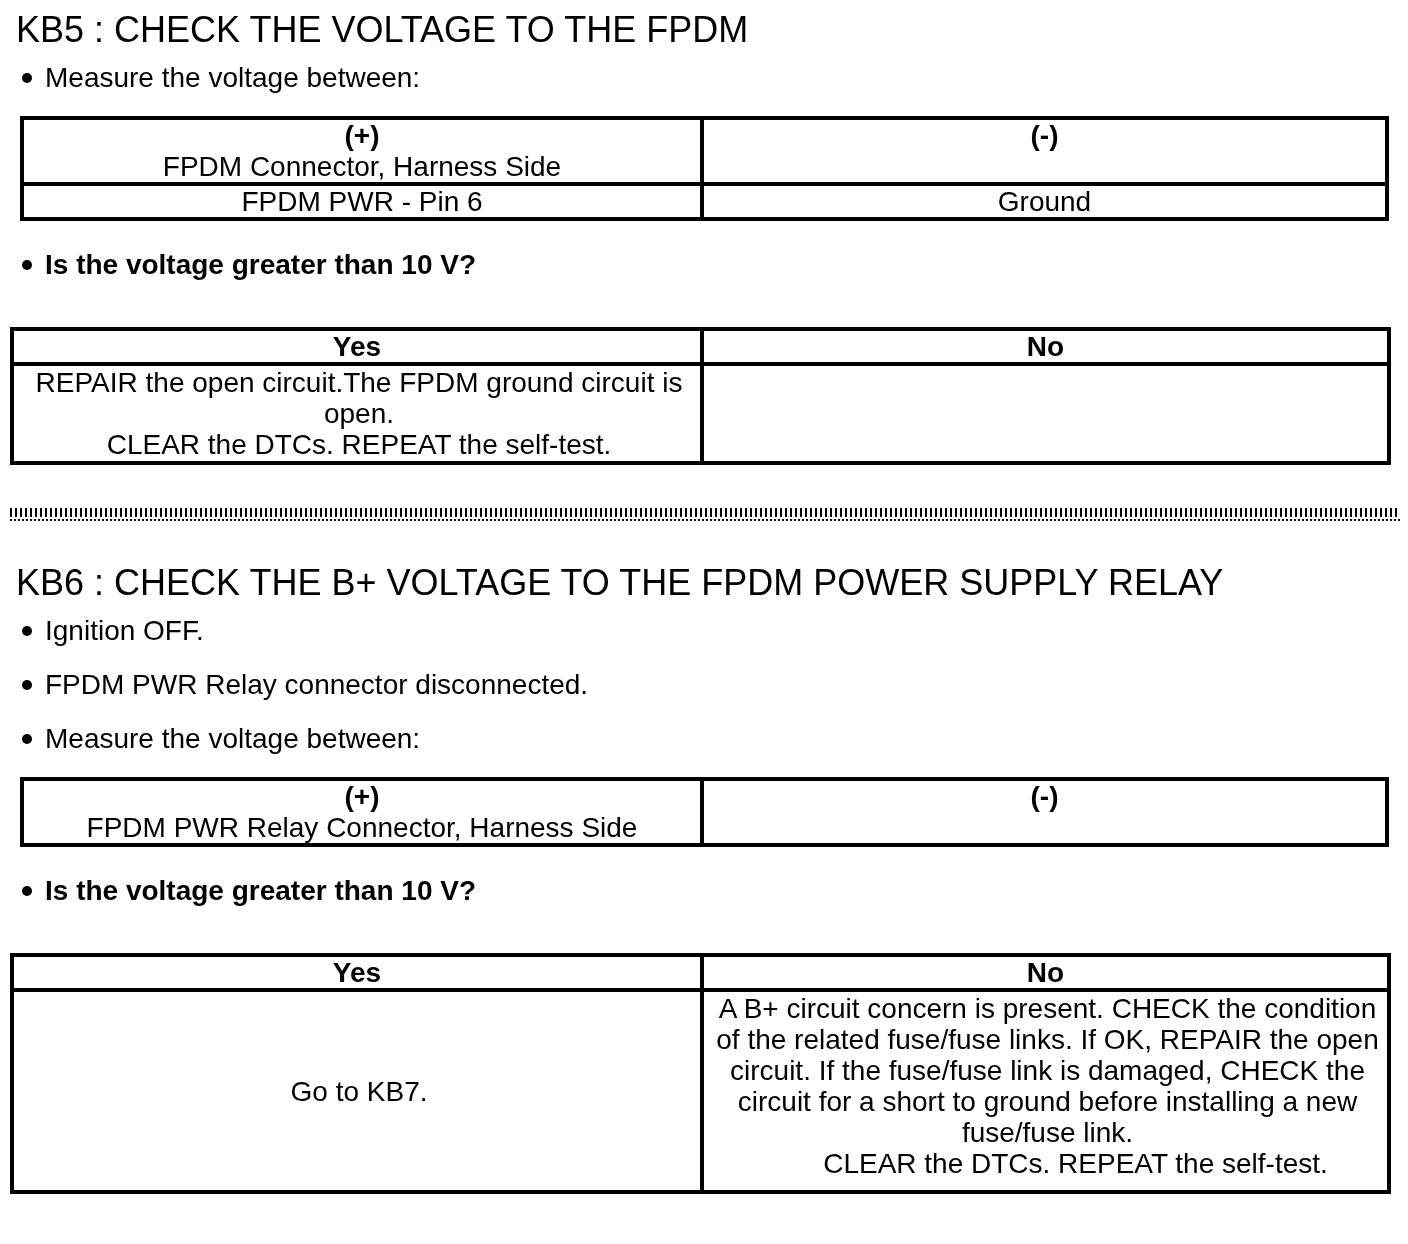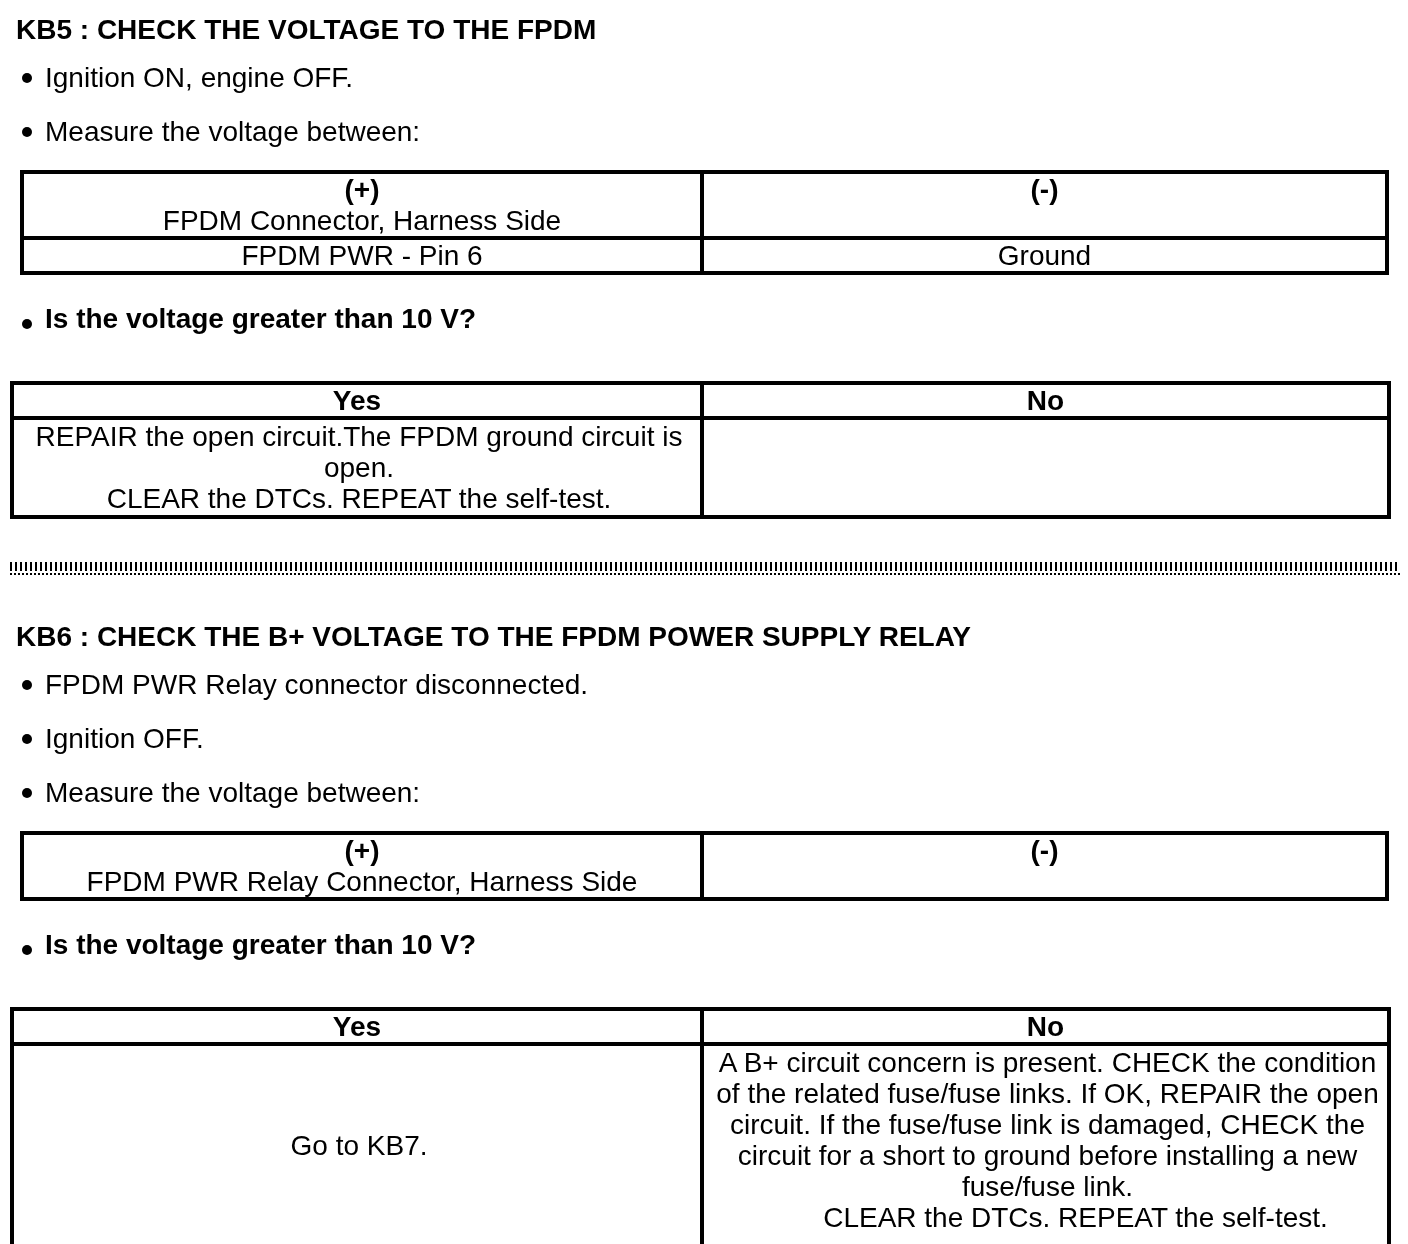--- a/index.html
+++ b/index.html
@@ -4,30 +4,30 @@
 <style>
   html,body { margin:0; padding:0; background:#ffffff; }
   body {
     width:1408px; height:1244px;
     font-family:"Liberation Sans", sans-serif;
     font-size:28px; line-height:31px; color:#000;
     overflow:hidden;
   }
   .section { margin:0; }
   h1.step-title {
-    font-size:28px; line-height:32px; font-weight:bold;
+    font-size:36px; line-height:32px; font-weight:normal;
     margin:14px 0 16px 16px;
   }
   ul.bullets { list-style:none; margin:0 0 0 22px; padding:0; }
   ul.bullets li { display:flex; margin:0 0 23px 0; }
   ul.bullets li .dot {
     flex:0 0 auto; width:10px; height:10px; border-radius:50%;
     background:#000; margin:11px 13px 0 0;
   }
-  ul.bullets.q li { font-weight:bold; margin-bottom:0;align-items:center; }
+  ul.bullets.q li { font-weight:bold; margin-bottom:0; }
 
   table { border-collapse:collapse; table-layout:fixed; }
   table.measure { margin:18px 0 28px 20px; width:1365px; }
   table.measure th, table.measure td {
     border:4px solid #000; padding:0 4px; text-align:center;
     font-weight:normal; vertical-align:top;
   }
   table.measure th { height:61px; }
   table.measure td { height:29px; }
   .sym { font-weight:bold; }
@@ -56,24 +56,20 @@
     background-repeat:no-repeat;
   }
 </style>
 </head>
 <body>
 
 <div class="section">
   <h1 class="step-title">KB5 : CHECK THE VOLTAGE TO THE FPDM</h1>
 
   <ul class="bullets">
-    <li>
-      <span class="dot"></span>
-      <span>Ignition ON, engine OFF.</span>
-    </li>
     <li>
       <span class="dot"></span>
       <span>Measure the voltage between:</span>
     </li>
   </ul>
 
   <table class="measure">
     <colgroup>
         <col style="width:680px">
         <col style="width:685px">
@@ -122,25 +118,25 @@
 </div>
 
 <div class="divider"></div>
 
 <div class="section">
   <h1 class="step-title">KB6 : CHECK THE B+ VOLTAGE TO THE FPDM POWER SUPPLY RELAY</h1>
 
   <ul class="bullets">
     <li>
       <span class="dot"></span>
-      <span>FPDM PWR Relay connector disconnected.</span>
+      <span>Ignition OFF.</span>
     </li>
     <li>
       <span class="dot"></span>
-      <span>Ignition OFF.</span>
+      <span>FPDM PWR Relay connector disconnected.</span>
     </li>
     <li>
       <span class="dot"></span>
       <span>Measure the voltage between:</span>
     </li>
   </ul>
 
   <table class="measure">
     <colgroup>
         <col style="width:680px">

